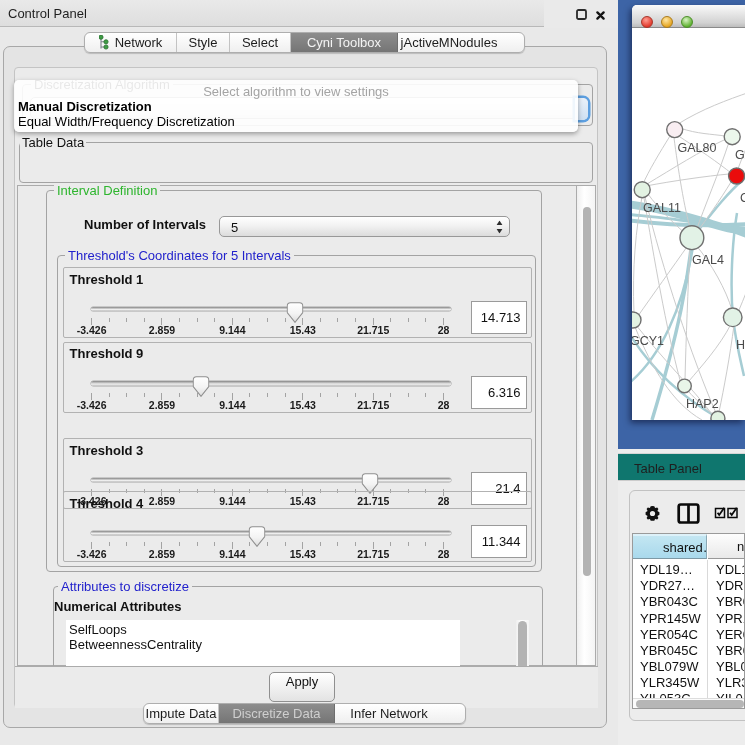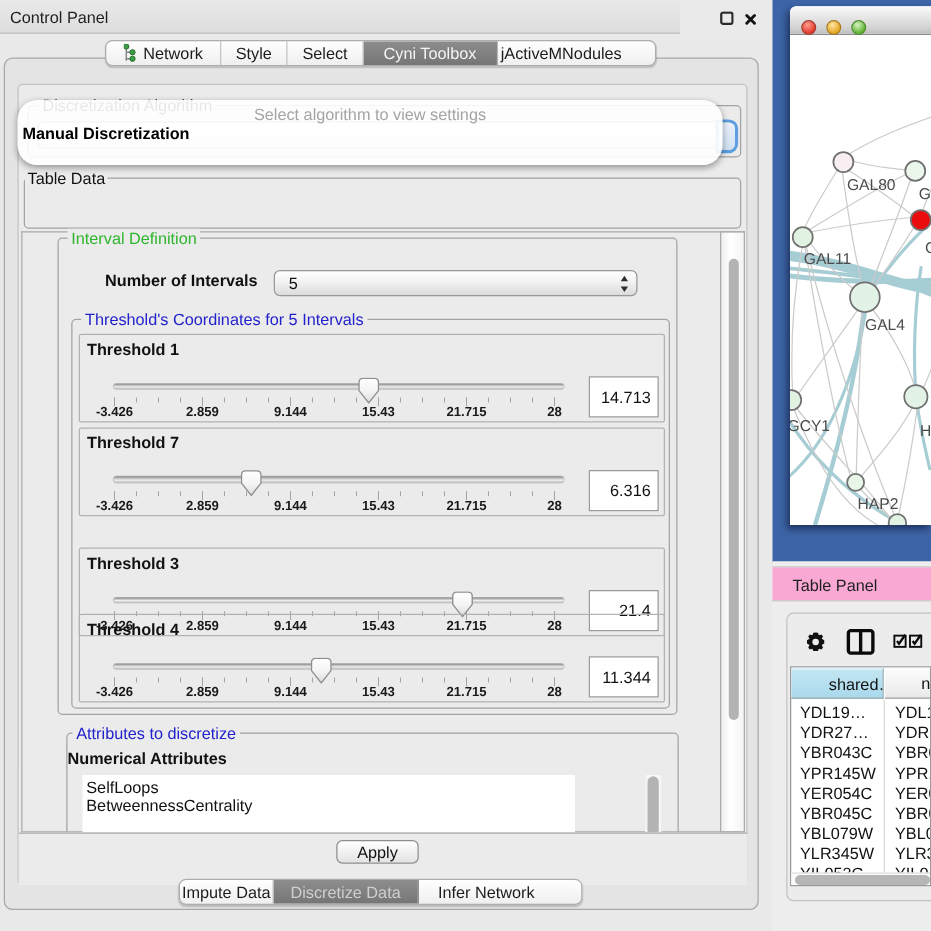--- a/index.html
+++ b/index.html
@@ -42,21 +42,21 @@
 .btn{position:absolute;background:linear-gradient(#ffffff,#e3e3e3);border:1px solid #8f8f8f;border-radius:5px;font-size:13px;color:#111;text-align:center}
 
 .sbtrack{position:absolute;background:linear-gradient(90deg,#efefef,#ffffff 40%,#f4f4f4)}
 .sbthumb{position:absolute;background:#b3b3b3;border-radius:5px}
 
 #bluebg{left:618px;top:0;width:127px;height:449.5px;background:#3d64a6}
 #netwin{left:632px;top:5px;width:113px;height:415px;background:#fff;border-radius:5px 0 0 0;box-shadow:-2px 3px 6px rgba(0,0,25,.5)}
 #nettitle{left:632px;top:5px;width:113px;height:23px;background:linear-gradient(#fafafa,#d2d2d2 80%,#bdbdbd);border-bottom:1px solid #8a8a8a;border-radius:5px 0 0 0}
 .ball{position:absolute;top:11px;width:12px;height:12px;border-radius:50%}
 #tpanelbg{left:618px;top:449px;width:127px;height:296px;background:#ededed}
-#tptitle{left:618px;top:453px;width:127px;height:28px;background:#f9a8d4;border-top:1px solid #d5d5d5;border-bottom:1px solid #cccccc}
+#tptitle{left:618px;top:453px;width:127px;height:28px;background:#0f766e;border-top:1px solid #d5d5d5;border-bottom:1px solid #cccccc}
 #tptitle .t{position:absolute;left:16px;top:7px;font-size:13px;color:#1f1f1f}
 #browser{left:629px;top:490px;width:130px;height:231px;background:#ececec;border:1px solid #c2c2c2;border-radius:6px}
 #tbl{left:632px;top:533px;width:113px;height:176px;border:1px solid #9a9a9a;background:#fff;overflow:hidden}
 .trow{position:absolute;left:0;width:200px;font-size:13px;color:#111;height:16.1px}
 .trow .c1{position:absolute;left:7px}
 .trow .c2{position:absolute;left:83px}
 </style></head>
 <body>
 <div id="stage">
 
@@ -120,21 +120,21 @@
             <stop offset="0" stop-color="#ffffff"></stop>
             <stop offset=".55" stop-color="#f3f3f3"></stop>
             <stop offset="1" stop-color="#dcdcdc"></stop>
           </linearGradient>
         </defs>
         <path d="M4 .7 H13 Q16.3 .7 16.3 4 V10.5 L8.5 20.3 L.7 10.5 V4 Q.7 .7 4 .7 Z" fill="url(#kg1)" stroke="#8f8f8f" stroke-width="1.1"></path>
       </svg>
       <div class="vfield">14.713</div>
     </div>
     <div class="tpanel" style="top:341.7px">
-      <div class="tt">Threshold 7</div>
+      <div class="tt">Threshold 9</div>
       <div class="rail"></div>
       <div class="ticks"></div>
       <div class="ticks2"></div>
       <span class="slab" style="left:28px">-3.426</span>
       <span class="slab" style="left:98.4px">2.859</span>
       <span class="slab" style="left:168.8px">9.144</span>
       <span class="slab" style="left:239.2px">15.43</span>
       <span class="slab" style="left:309.6px">21.715</span>
       <span class="slab" style="left:380px">28</span>
       <svg class="knob" style="left:137.1px" width="17" height="21" viewBox="0 0 17 21">
@@ -201,43 +201,44 @@
     </div>
   <div class="abs" style="left:54px;top:599px;font-size:13px;font-weight:bold;color:#111">Numerical Attributes</div>
   <div class="abs" id="attrlist">
       <div>SelfLoops</div>
       <div>BetweennessCentrality</div>
     </div>
   <div class="sbtrack" style="left:516px;top:620px;width:13px;height:46px"></div>
   <div class="sbthumb" style="left:518px;top:621px;width:9px;height:45px;border-radius:5px 5px 0 0"></div>
 
   <div class="abs" style="left:15px;top:666px;width:583px;height:42px;background:#ebebeb;border-top:1px solid #ababab"></div>
-  <div class="btn" style="left:269px;top:672px;width:66px;height:19px;line-height:17px">Apply</div>
+  <div class="btn" style="left:269px;top:672px;width:66px;height:30px;line-height:17px">Apply</div>
   <div class="tabbar abs" id="bottabs">
     <div class="tb" style="width:75px">Impute Data</div>
     <div class="tb sel" style="width:116px">Discretize Data</div>
     <div class="tb" style="width:108px">Infer Network</div>
   </div>
 
   <div class="tabbar abs" id="toptabs">
     <div class="tb" style="width:92px"><svg width="11" height="15" viewBox="0 0 11 15" style="margin-right:5px">
           <path d="M2 2.5 V13.5 M2 6.8 H7 M2 12 H7" stroke="#7d818a" stroke-width="1.1" fill="none"></path>
           <circle cx="2" cy="2.2" r="2.1" fill="#3f9d45" stroke="#276f2e" stroke-width=".8"></circle>
           <circle cx="7" cy="6.8" r="2.1" fill="#3f9d45" stroke="#276f2e" stroke-width=".8"></circle>
           <circle cx="7" cy="12" r="2.1" fill="#3f9d45" stroke="#276f2e" stroke-width=".8"></circle>
         </svg>Network</div>
     <div class="tb" style="width:53px">Style</div>
     <div class="tb" style="width:61px">Select</div>
     <div class="tb sel" style="width:107px">Cyni Toolbox</div>
     <div class="tb" style="width:102px">jActiveMNodules</div>
   </div>
 
-  <div class="abs" id="popup" style="left:14px;top:80px;width:564px;height:52px;background:rgba(255,255,255,.9);border-radius:16px;box-shadow:0 2px 5px rgba(0,0,0,.35)">
+  <div class="abs" id="popup" style="left:14px;top:80px;width:564px;height:52px;background:rgba(255,255,255,.9);border-radius:5px;box-shadow:0 2px 5px rgba(0,0,0,.35)">
     <div class="abs" style="left:0;top:3.5px;width:564px;text-align:center;font-size:13px;color:#a4a4a4">Select algorithm to view settings</div>
     <div class="abs" style="left:4px;top:19px;font-size:13px;font-weight:bold;color:#000">Manual Discretization</div>
+    <div class="abs" style="left:4px;top:34px;font-size:13px;color:#000">Equal Width/Frequency Discretization</div>
   </div>
 
   <div class="abs" id="bluebg"></div>
   <div class="abs" id="netwin"></div>
   <div class="abs" id="netcanvas" style="left:632px;top:28px;width:113px;height:392px;overflow:hidden"><svg width="113" height="392" viewBox="0 0 113 392">
         <path d="M-6,176 C 30,180 60,190 80,196 S 105,202 118,203" fill="none" stroke="#a6cdd4" stroke-width="8"></path>
         <path d="M-6,192 C 25,196 70,199 118,196" fill="none" stroke="#a6cdd4" stroke-width="4"></path>
         <path d="M-6,186 C 30,190 80,193 118,210" fill="none" stroke="#a6cdd4" stroke-width="3"></path>
         <path d="M60,212 C 56,250 48,300 20,392" fill="none" stroke="#a6cdd4" stroke-width="3.5"></path>
         <path d="M62,212 C 52,280 28,330 -4,356" fill="none" stroke="#a6cdd4" stroke-width="2.5"></path>

